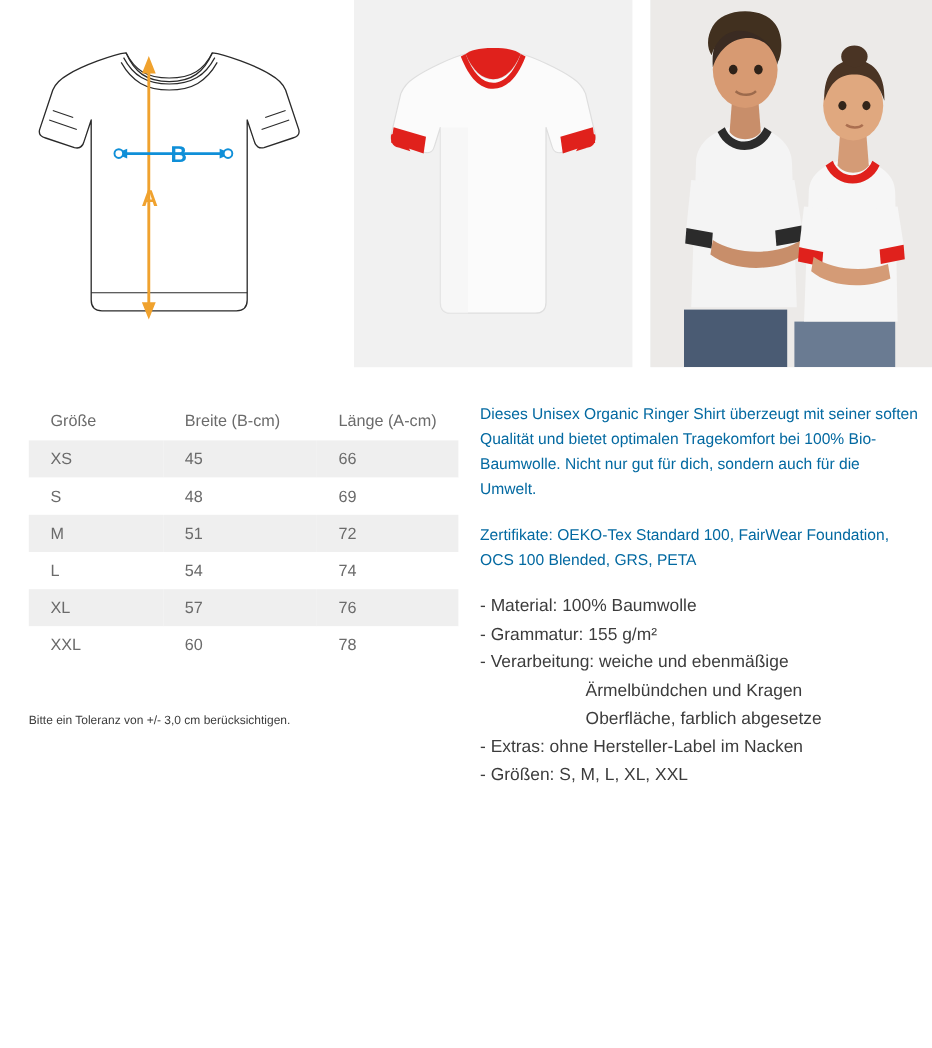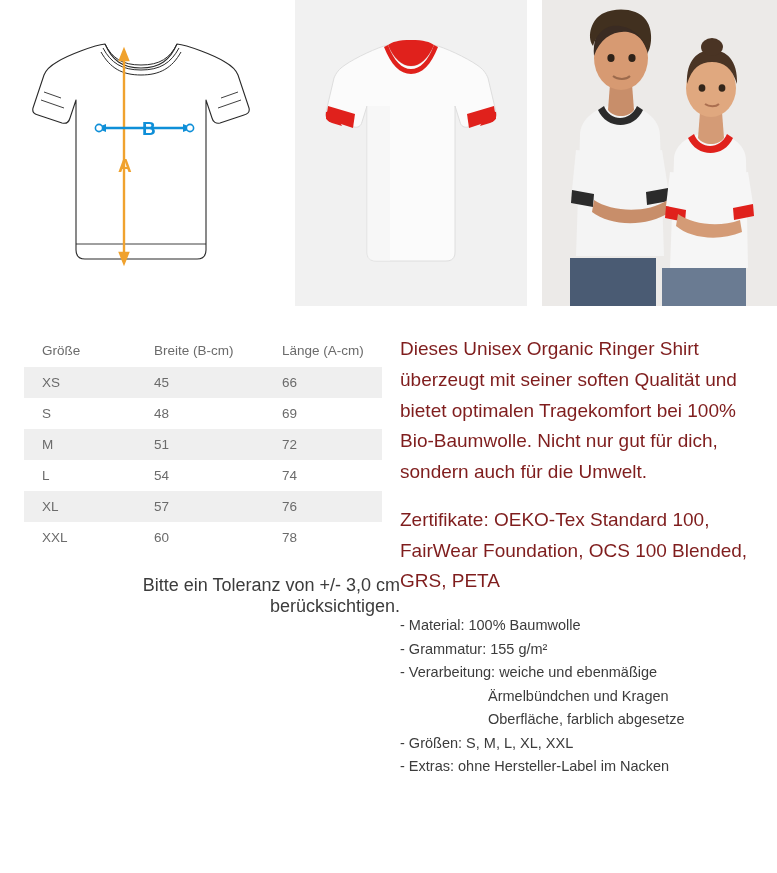--- a/index.html
+++ b/index.html
@@ -78,31 +78,30 @@
     color: #6b6b6b;
     font-size: 13.5px;
   }
   table.size-table tr.odd { background: #efefef; }
   table.size-table tr.even { background: #ffffff; }
   table.size-table th.c0, table.size-table td.c0 { width: 112px; }
   table.size-table th.c1, table.size-table td.c1 { width: 128px; }
   table.size-table th.c2, table.size-table td.c2 { width: 118px; }
 
   .tolerance {
-    margin-top: 22px;
+    margin-top: 42px;
     padding-left: 0;
-    font-size: 18px;
+    font-size: 10px;
     color: #3c3c3c;
-    text-align: right;
   }
 
   .desc-p {
-    font-size: 19px;
+    font-size: 13px;
     line-height: 1.62;
-    color: #7f1d1d;
+    color: #0369a1;
     margin: 0 0 17px 0;
   }
   .bullets {
     font-size: 14.5px;
     line-height: 1.62;
     color: #3c3c3c;
   }
   .bullet { margin: 0; }
   .bullet-indent { padding-left: 88px; }
 </style>
@@ -271,19 +270,19 @@
 
     <div class="right-col">
       <p class="desc-p">Dieses Unisex Organic Ringer Shirt überzeugt mit seiner soften Qualität und bietet optimalen Tragekomfort bei 100% Bio-Baumwolle. Nicht nur gut für dich, sondern auch für die Umwelt.</p>
       <p class="desc-p">Zertifikate: OEKO-Tex Standard 100, FairWear Foundation, OCS 100 Blended, GRS, PETA</p>
       <div class="bullets">
         <p class="bullet">- Material: 100% Baumwolle</p>
         <p class="bullet">- Grammatur: 155 g/m²</p>
         <p class="bullet">- Verarbeitung: weiche und ebenmäßige</p>
         <p class="bullet bullet-indent">Ärmelbündchen und Kragen</p>
         <p class="bullet bullet-indent">Oberfläche, farblich abgesetze</p>
+        <p class="bullet">- Extras: ohne Hersteller-Label im Nacken</p>
         <p class="bullet">- Größen: S, M, L, XL, XXL</p>
-        <p class="bullet">- Extras: ohne Hersteller-Label im Nacken</p>
       </div>
     </div>
   </div>
 
 </div>
 
 </body></html>

